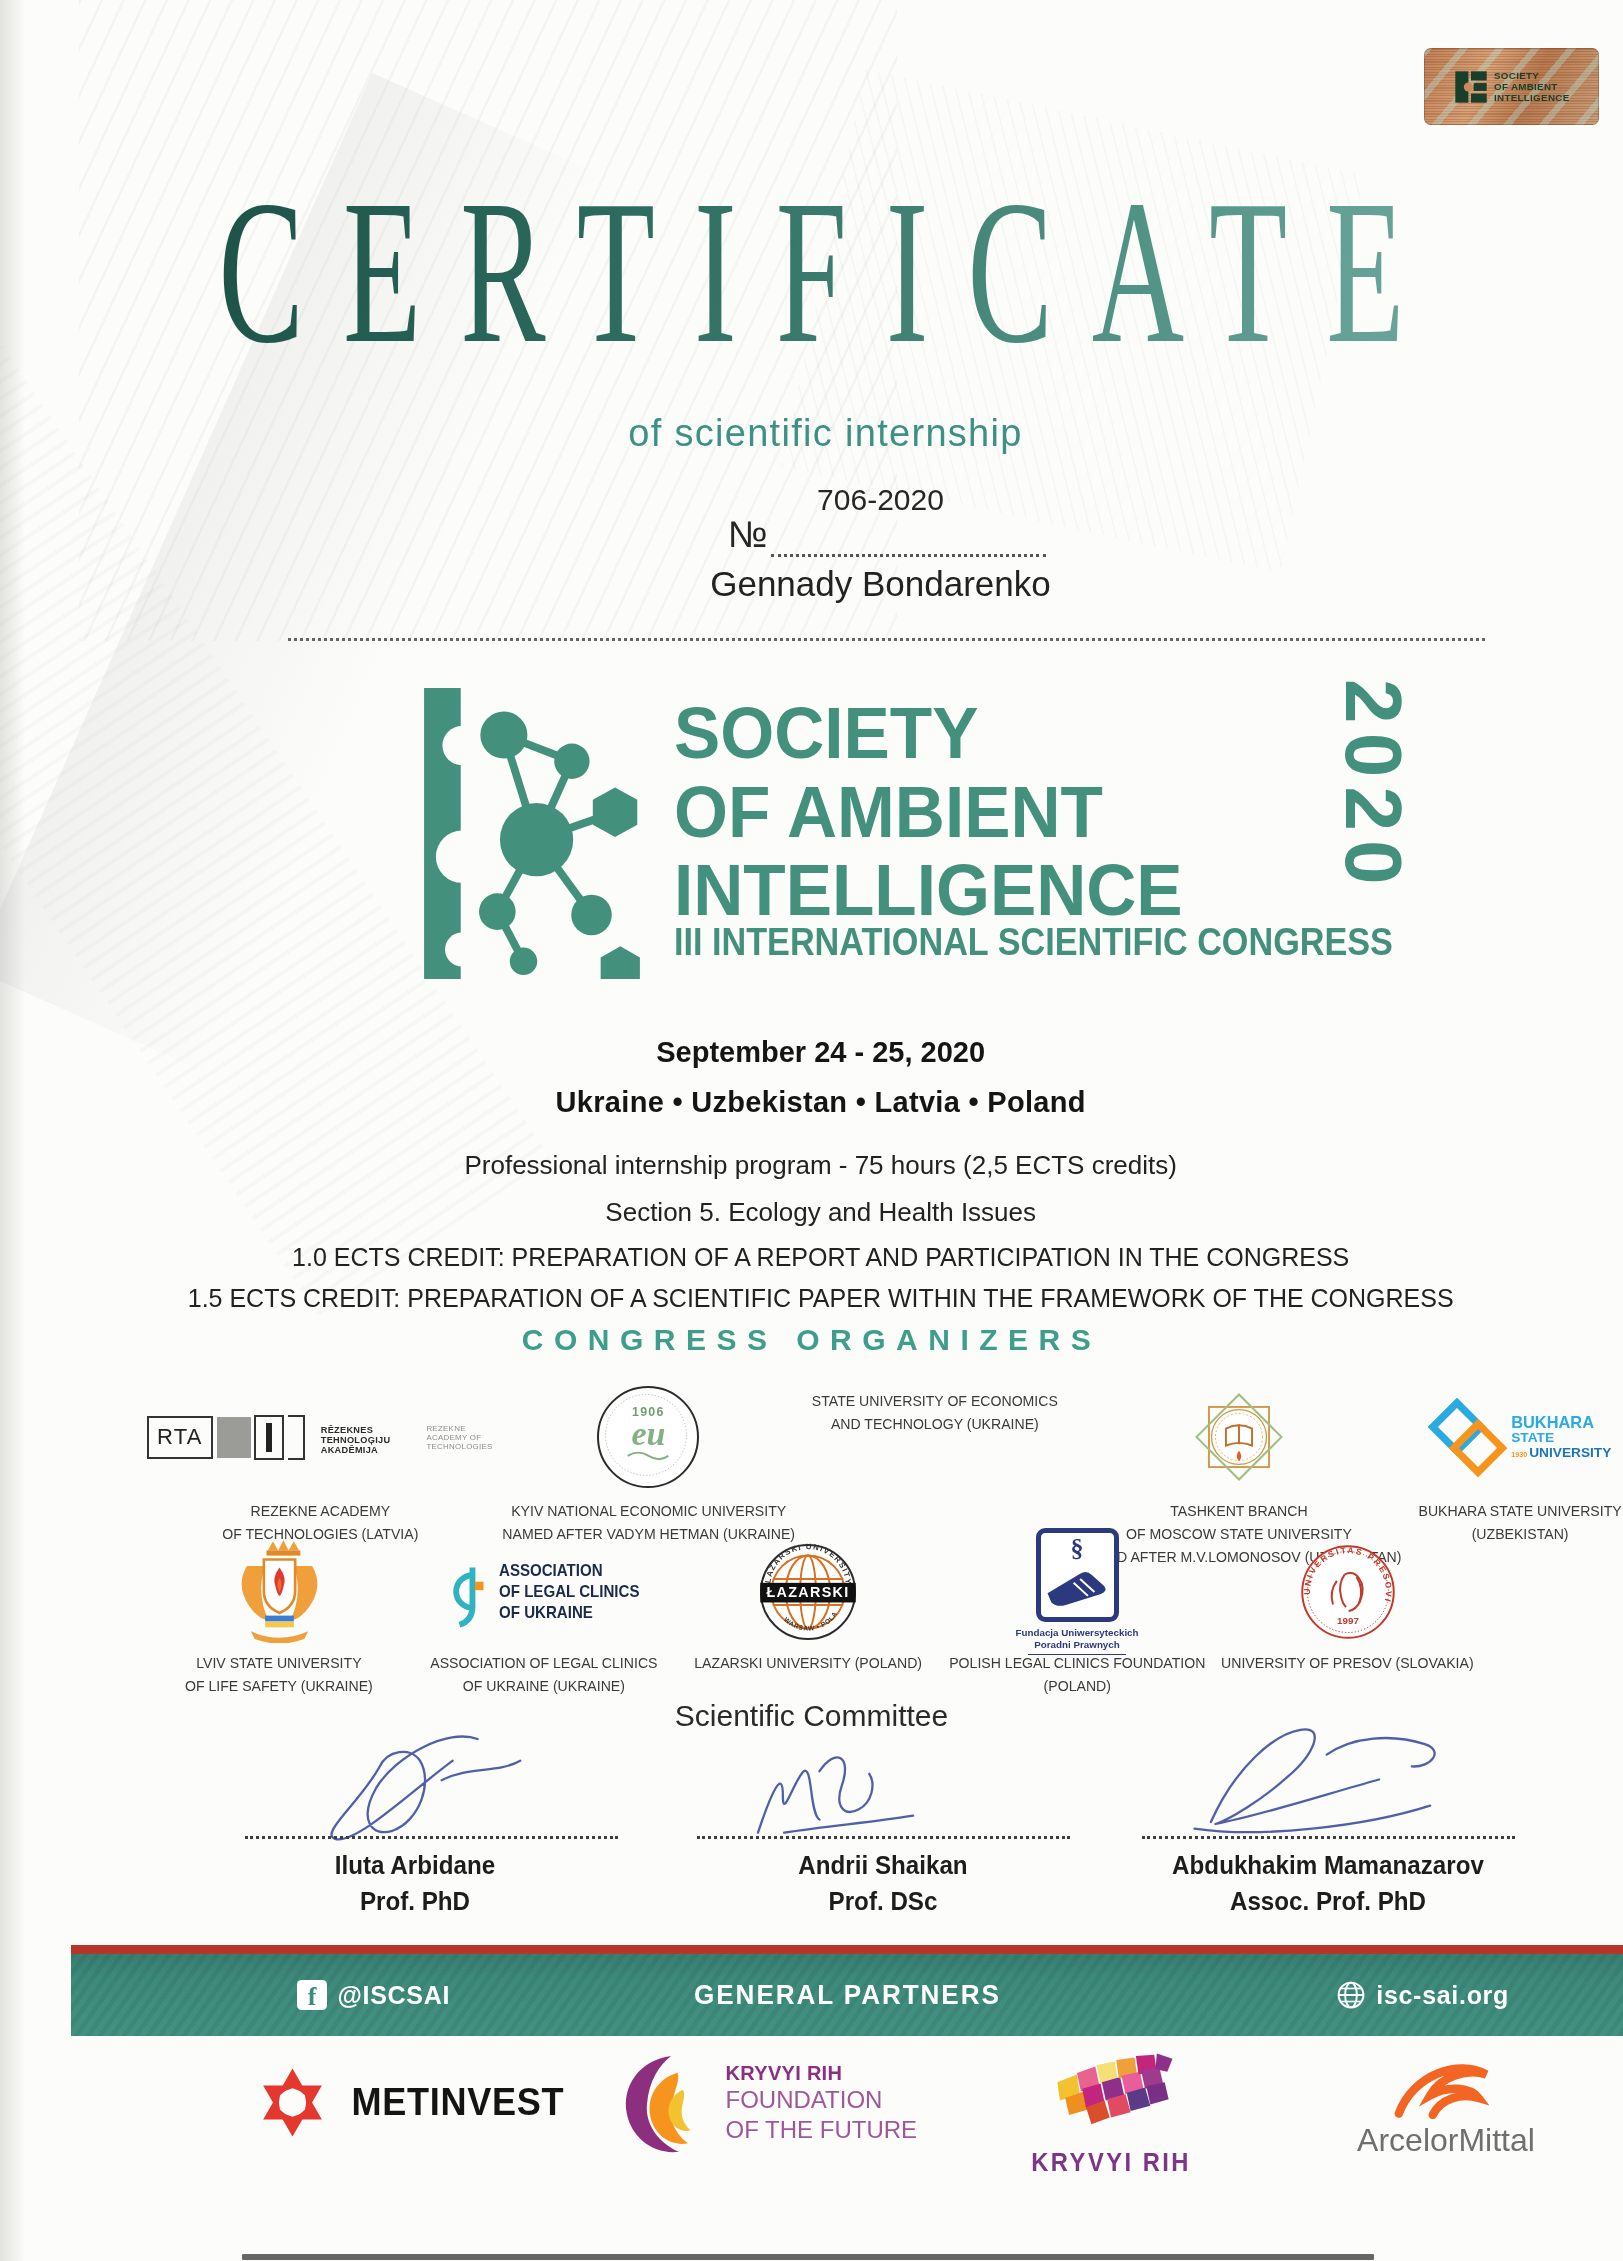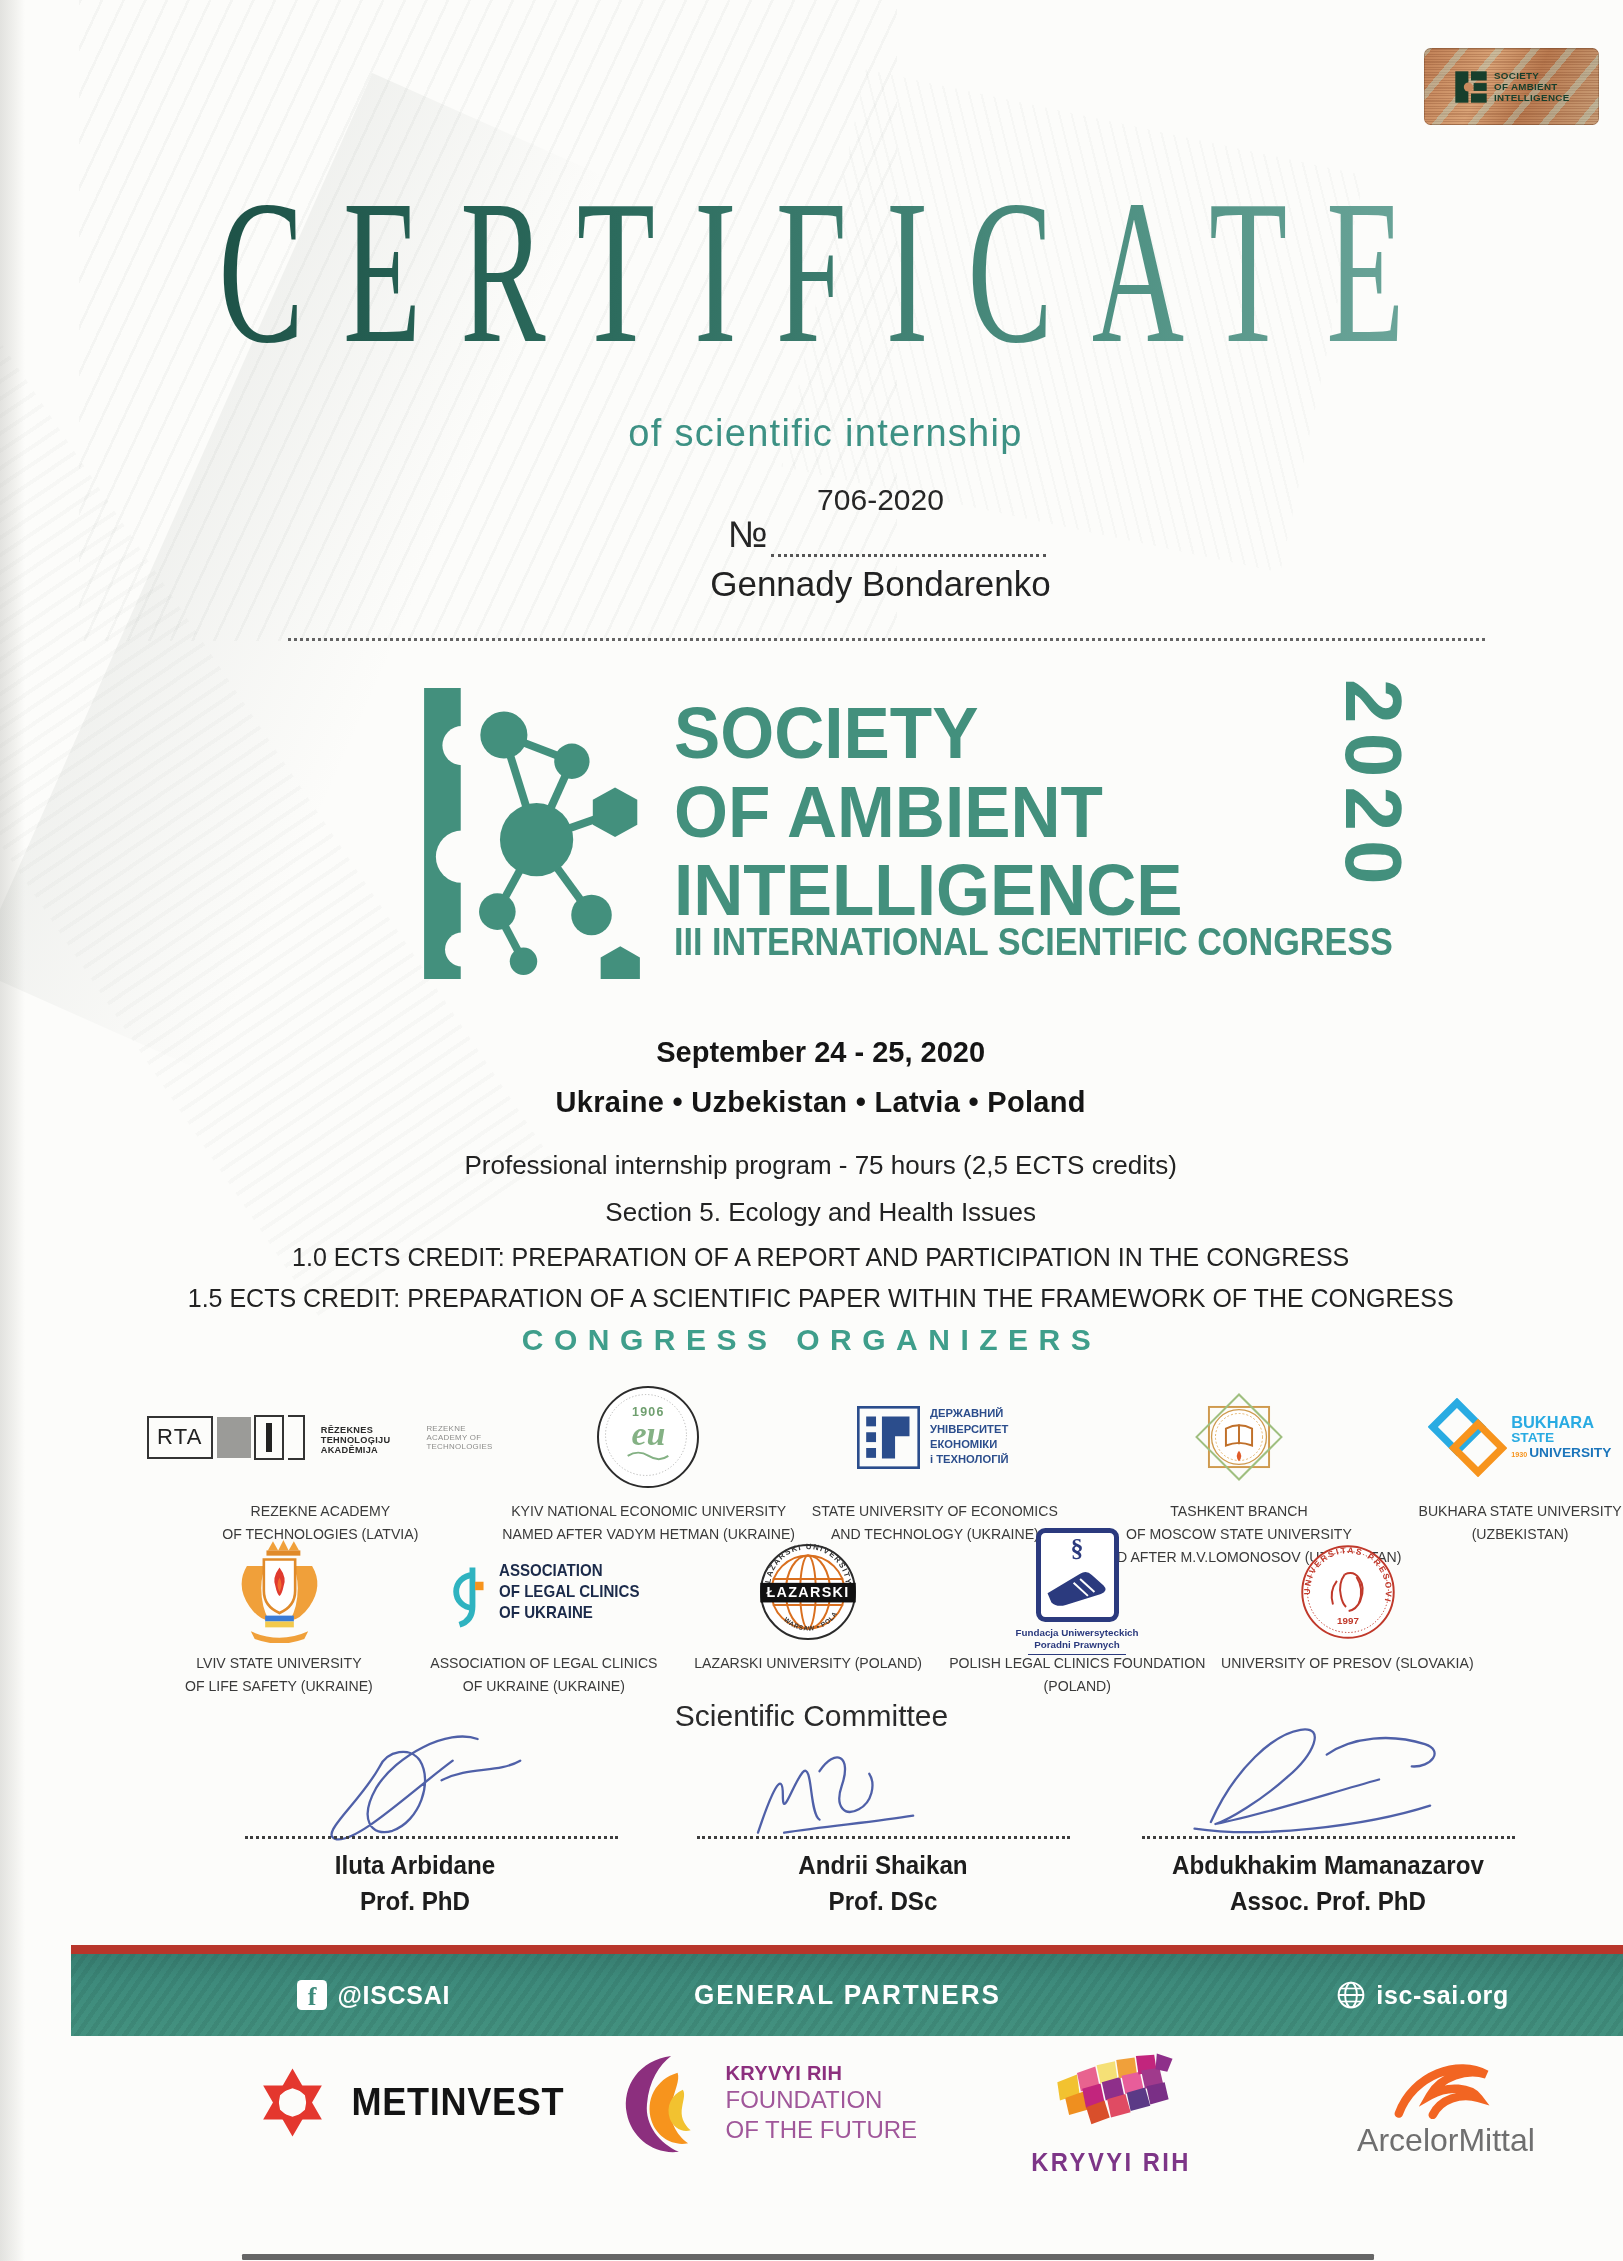--- a/index.html
+++ b/index.html
@@ -238,37 +238,20 @@
             </svg>
         </div>
       </div>
       <div class="org-cap">
         <div>KYIV NATIONAL ECONOMIC UNIVERSITY</div>
           <div>NAMED AFTER VADYM HETMAN (UKRAINE)</div>
       </div>
     </div>
 
     <div class="org-cell">
-      <div class="logo-box">
-        <div class="suet">
-          <svg width="63" height="63" viewBox="0 0 96 96">
-            <rect x="2" y="2" width="92" height="92" fill="none" stroke="#2b4d8c" stroke-width="4"></rect>
-            <rect x="14" y="16" width="15" height="15" fill="#2b4d8c"></rect>
-            <rect x="14" y="40" width="15" height="15" fill="#2b4d8c"></rect>
-            <rect x="14" y="64" width="15" height="15" fill="#2b4d8c"></rect>
-            <path d="M38 16 h42 v30 h-22 v34 h-20 z" fill="#2b4d8c"></path>
-          </svg>
-          <div class="suet-text">
-            <div>ДЕРЖАВНИЙ</div>
-            <div>УНІВЕРСИТЕТ</div>
-            <div>ЕКОНОМІКИ</div>
-            <div>і ТЕХНОЛОГІЙ</div>
-          </div>
-        </div>
-      </div>
       <div class="org-cap">
         <div>STATE UNIVERSITY OF ECONOMICS</div>
           <div>AND TECHNOLOGY (UKRAINE)</div>
       </div>
     </div>
 
     <div class="org-cell">
       <div class="logo-box">
         <svg width="98" height="98" viewBox="0 0 150 150">
           <rect x="29" y="29" width="92" height="92" fill="none" stroke="#cf9a4e" stroke-width="3"></rect>

